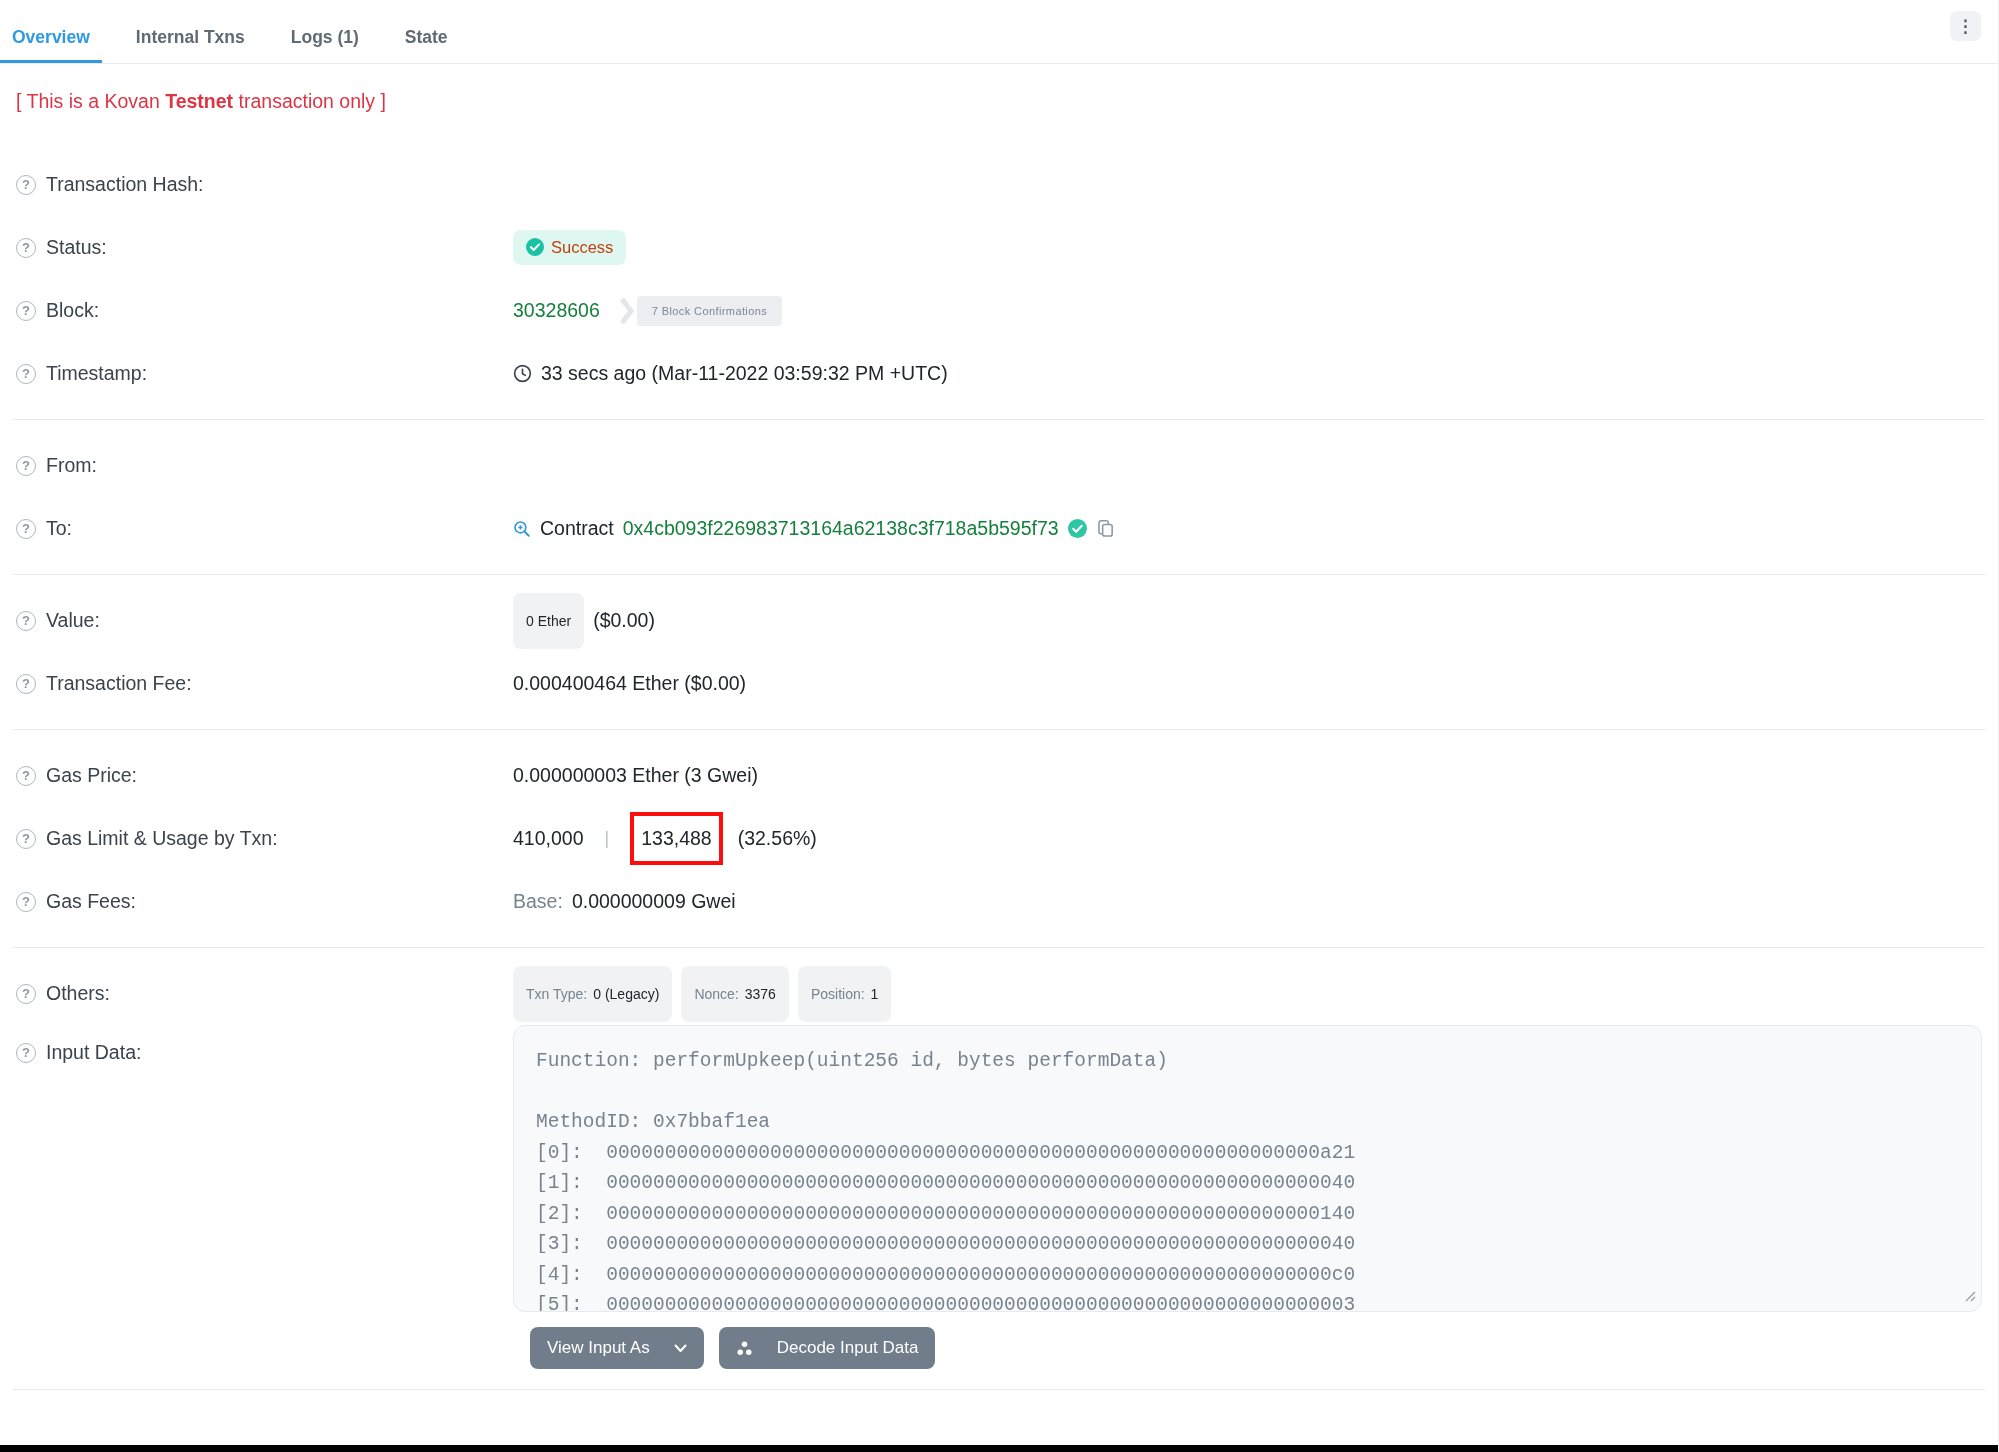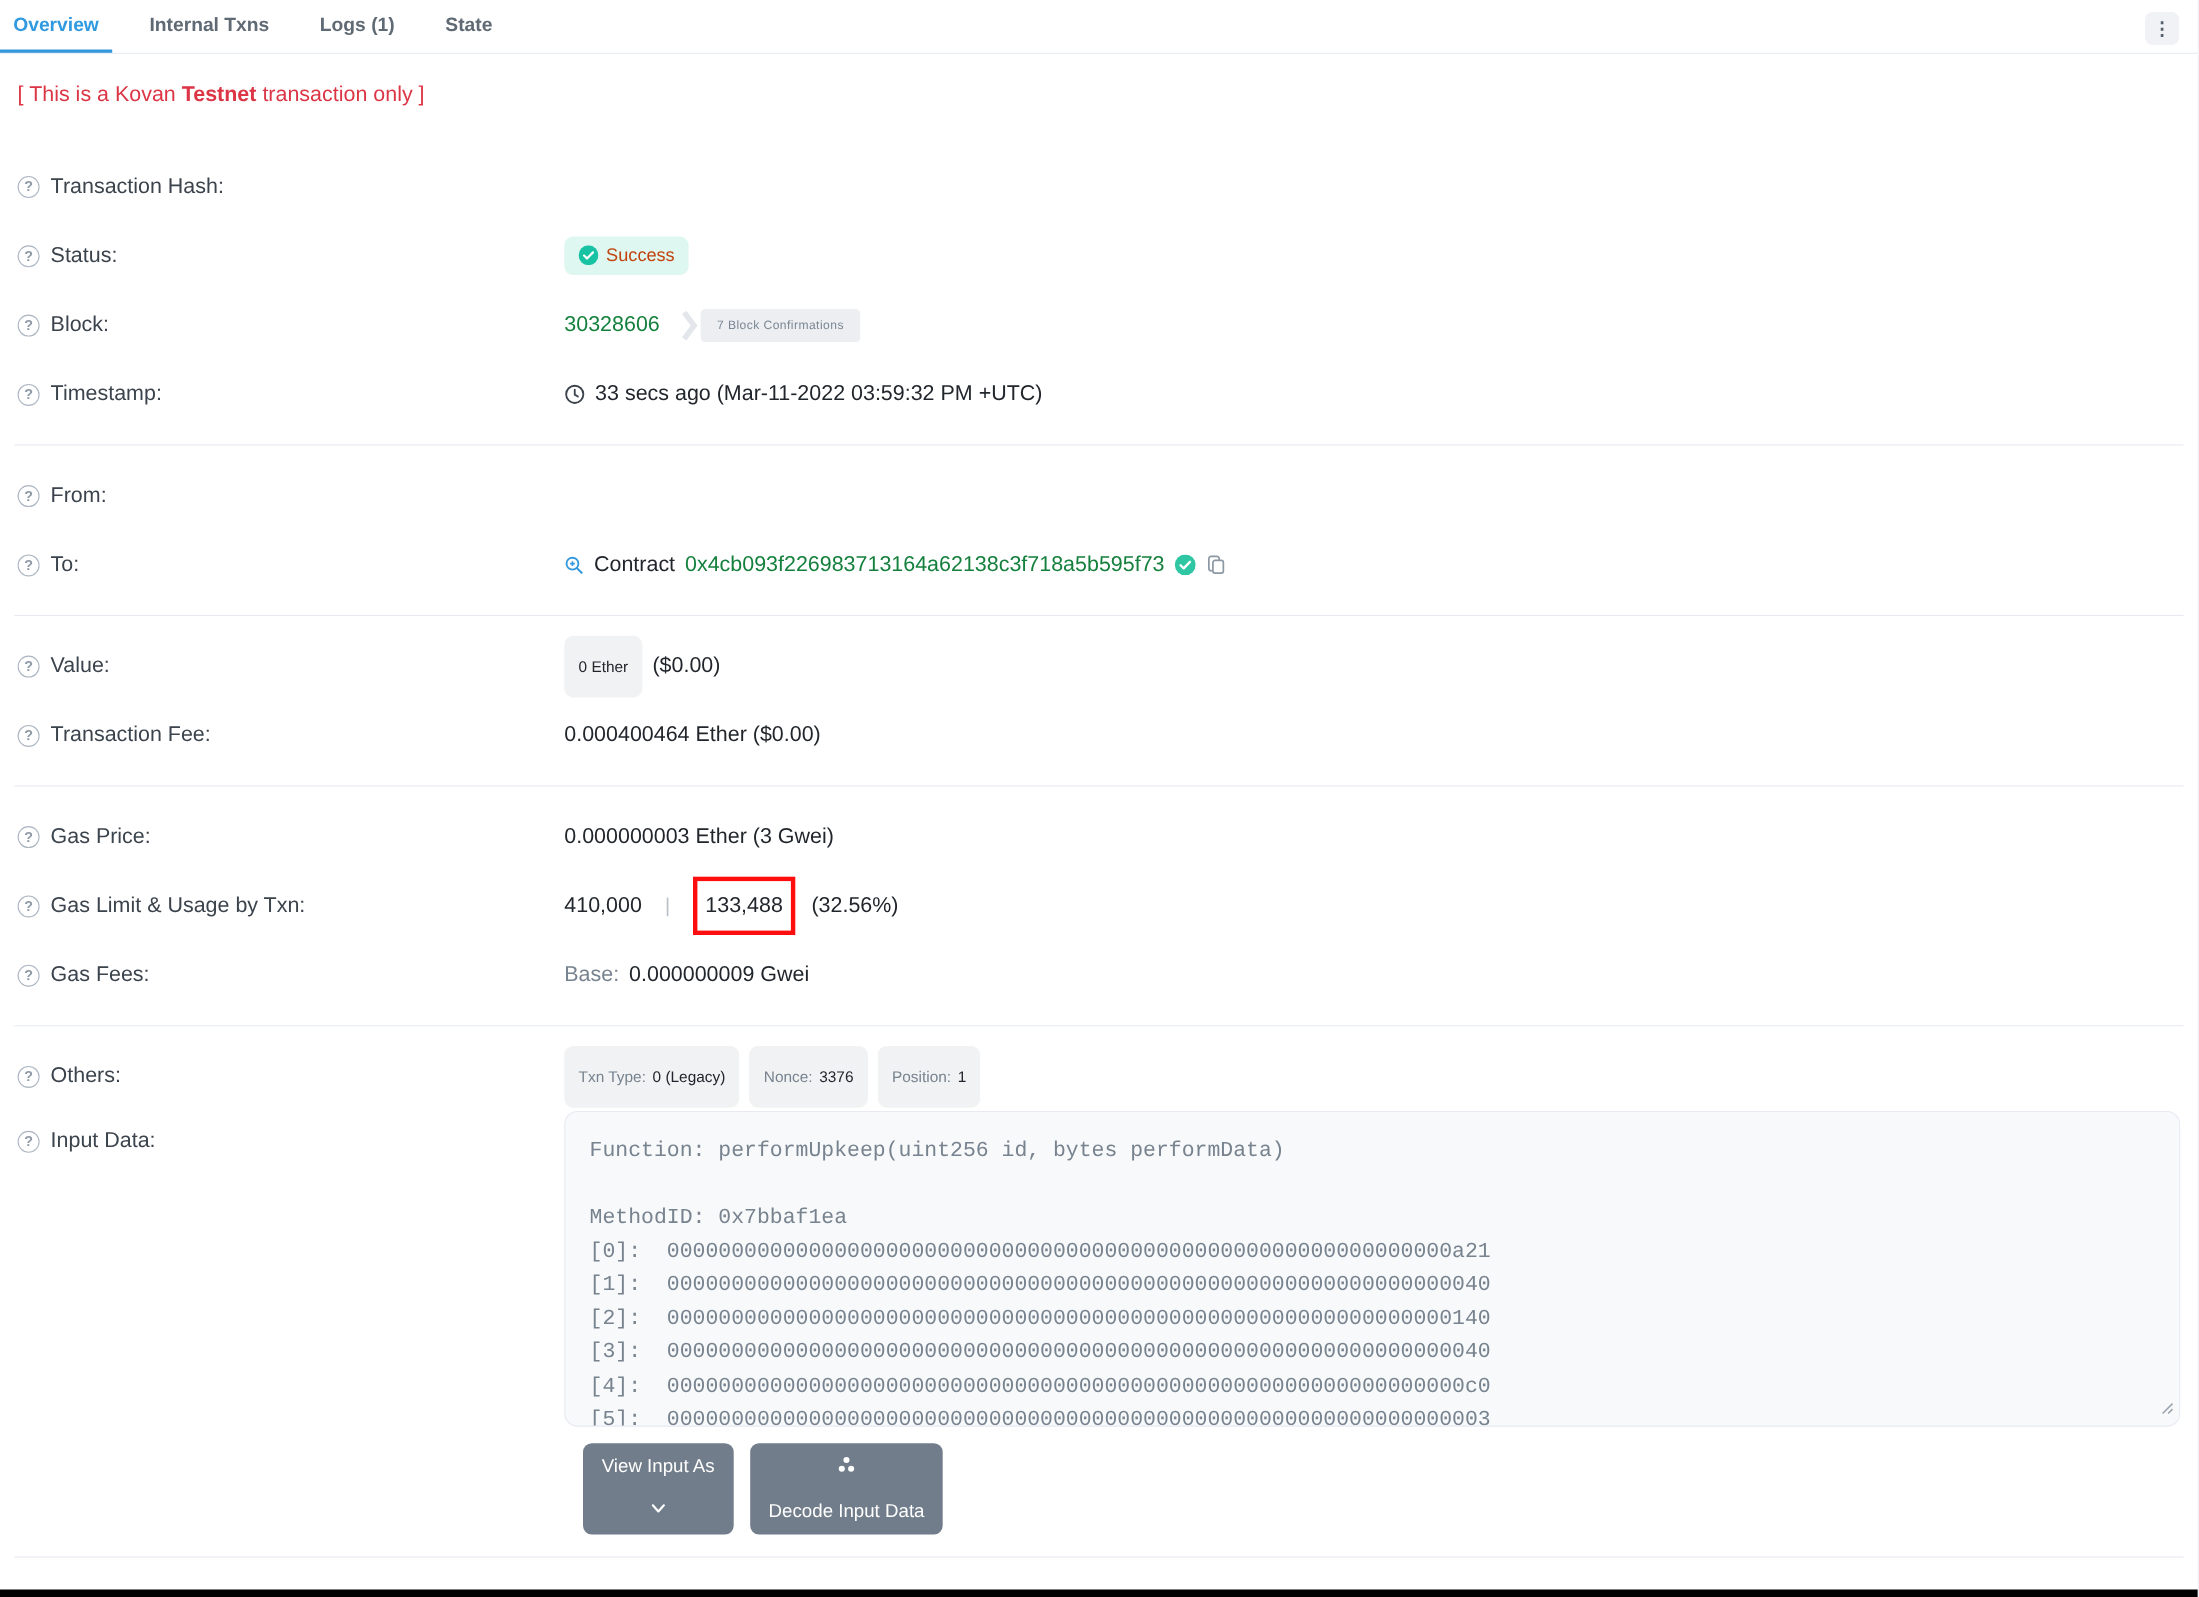--- a/index.html
+++ b/index.html
@@ -10,21 +10,21 @@
     background: #ffffff;
     color: #262c33;
     position: relative;
     overflow: hidden;
     border-right: 1px solid #eef0f4;
   }
   
   .tabbar {
     display: flex; align-items: flex-end;
     border-bottom: 1px solid #e7eaf3;
-    padding: 0; position: relative; height: 49px;
+    padding: 0; position: relative; height: 64px;
   }
   .tab {
     font-size: 17.5px; font-weight: bold; color: #606a74;
     padding: 15px 12px 12px; margin-right: 22px; cursor: pointer;
     border-bottom: 3px solid transparent; white-space: nowrap;
   }
   .tab.active { color: #2f9ae0; border-bottom-color: #3498db; }
   .kebab-btn {
     position: absolute; right: 17px; top: 11px;
     width: 31px; height: 30px; border: none; border-radius: 7px;
@@ -91,21 +91,21 @@
     font-family: "Liberation Mono", "DejaVu Sans Mono", monospace;
     font-size: 19.5px; line-height: 30.5px; color: #77838f;
     white-space: pre; margin: 0;
   }
   .resize-handle { position: absolute; right: 6px; bottom: 6px; }
   .btn-row { display: flex; gap: 15px; margin: 15px 0 6px 517px; }
   .btn {
     display: inline-flex; align-items: center; gap: 24px;
     background: #717d8a; color: #ffffff; border: none; border-radius: 8px;
     font-size: 17px; font-family: "Liberation Sans", sans-serif;
-    padding: 11px 17px; cursor: pointer; flex-direction: column;
+    padding: 11px 17px; cursor: pointer;
   }
   
   .bottom-bar { position: absolute; left: 0; bottom: 0; width: 100%; height: 7px; background: #010101; }
 </style>
 </head>
 <body>
 
 <div class="tabbar">
   <div class="tab active">Overview</div>
   <div class="tab">Internal Txns</div>

